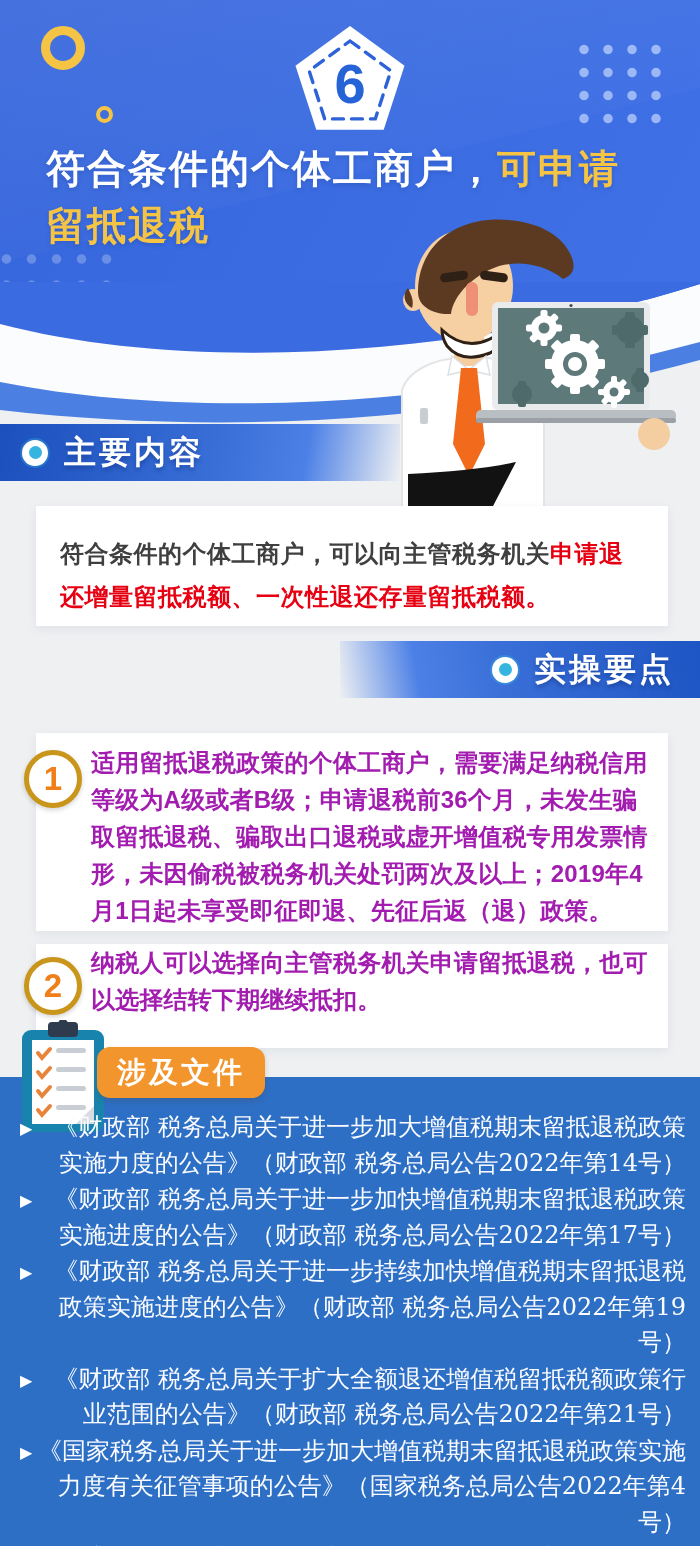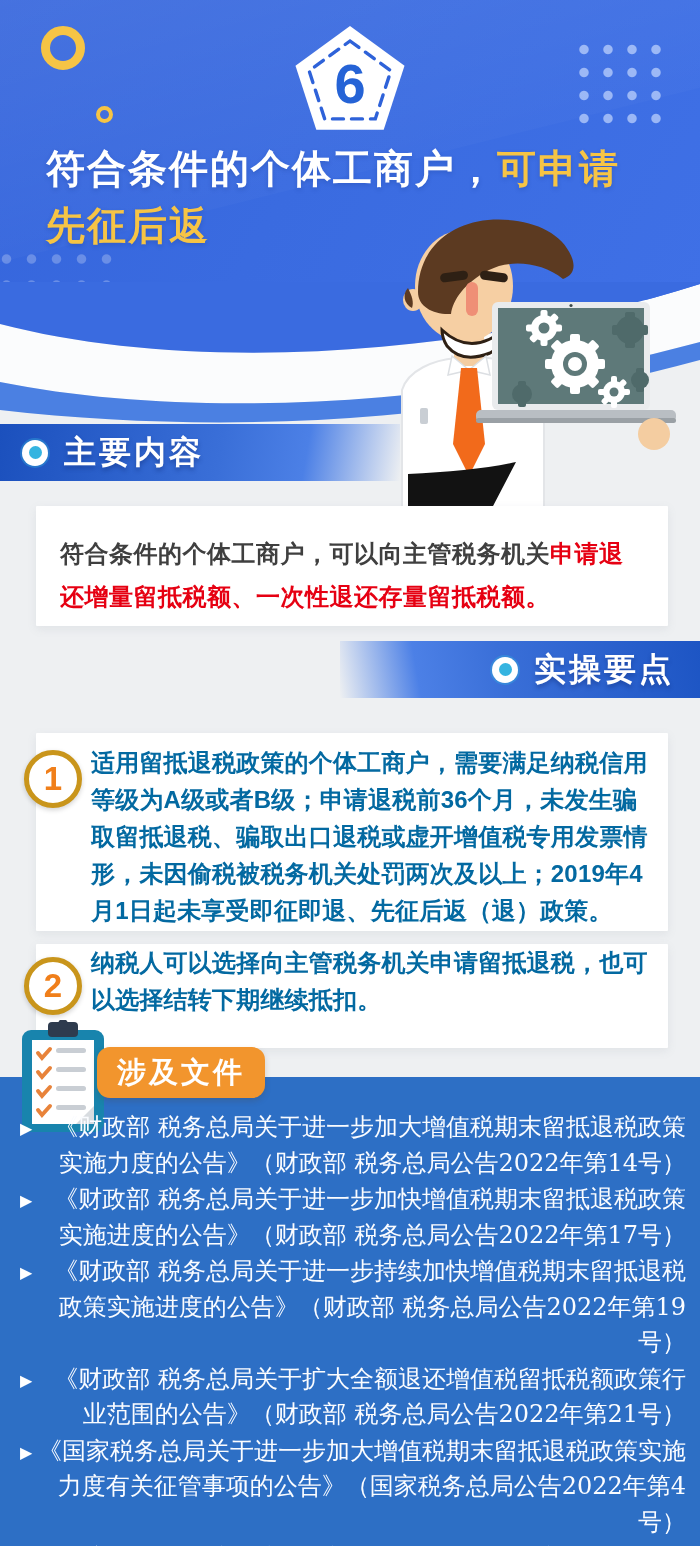--- a/index.html
+++ b/index.html
@@ -64,21 +64,21 @@
 
   
   .card { position:absolute; left:36px; width:632px; background:#ffffff; border-radius:1px;
           box-shadow:0 3px 10px rgba(120,130,150,0.12); }
   .card-main { top:506px; height:120px; padding:26px 22px 0 24px;
                font-size:24px; font-weight:bold; line-height:43px; letter-spacing:0.5px; color:#3f3f3f; }
   .hl { color:#e60012; }
   .card-p1 { top:733px; height:198px; padding:11px 14px 0 0; }
   .card-p2 { top:944px; height:104px; padding:0 14px 0 0; }
   .pt-text { margin-left:55px; font-size:24px; font-weight:bold; line-height:37px;
-             letter-spacing:0.2px; color:#0369a1; }
+             letter-spacing:0.2px; color:#a21caf; }
   .num-badge { position:absolute; width:58px; height:58px; border-radius:50%;
                background:#ffffff; border:5px solid #c9951b; left:24px;
                display:flex; align-items:center; justify-content:center;
                font-size:33px; font-weight:bold; color:#f07f1a;
                box-shadow:0 2px 5px rgba(0,0,0,0.18); }
   .num-1 { top:750px; }
   .num-2 { top:957px; }
 
   
   .docs-section { position:absolute; left:0; top:1077px; width:700px; height:469px; background:#2d6fc5; }
@@ -110,21 +110,21 @@
   <div class="pentagon-wrap">
     <svg width="124" height="124" viewBox="0 0 124 124">
       <polygon points="62,8 116.5,47.7 95.7,111.8 28.3,111.8 7.5,47.7" fill="#ffffff"></polygon>
       <polygon points="62,23 102.9,52.8 87.3,100.9 36.7,100.9 21.1,52.8" fill="none" stroke="#2e62d9" stroke-width="3.4" stroke-dasharray="11 8" stroke-linecap="round"></polygon>
       <text x="62" y="85" text-anchor="middle" font-size="56" font-weight="bold" fill="#2563d6" font-family="Liberation Sans, sans-serif">6</text>
     </svg>
   </div>
 
   <div class="title">
     <div><span class="t-white">符合条件的个体工商户，</span><span class="t-yellow">可申请</span></div>
-    <div class="t-yellow">先征后返</div>
+    <div class="t-yellow">留抵退税</div>
   </div>
 
   <svg class="wave" viewBox="0 0 700 160">
     <path d="M0,42 C200,94 480,72 700,2 L700,60 C470,122 200,140 0,100 Z" fill="#fbfcfd"></path>
     <path d="M0,100 C200,140 470,122 700,60 L700,78 C470,140 230,154 0,128 Z" fill="#4b80e2"></path>
     <path d="M0,0 L700,0 L700,2 C480,72 200,94 0,42 Z" fill="#3a6be0"></path>
   </svg>
 
   <svg class="man" viewBox="0 0 300 296">
 

